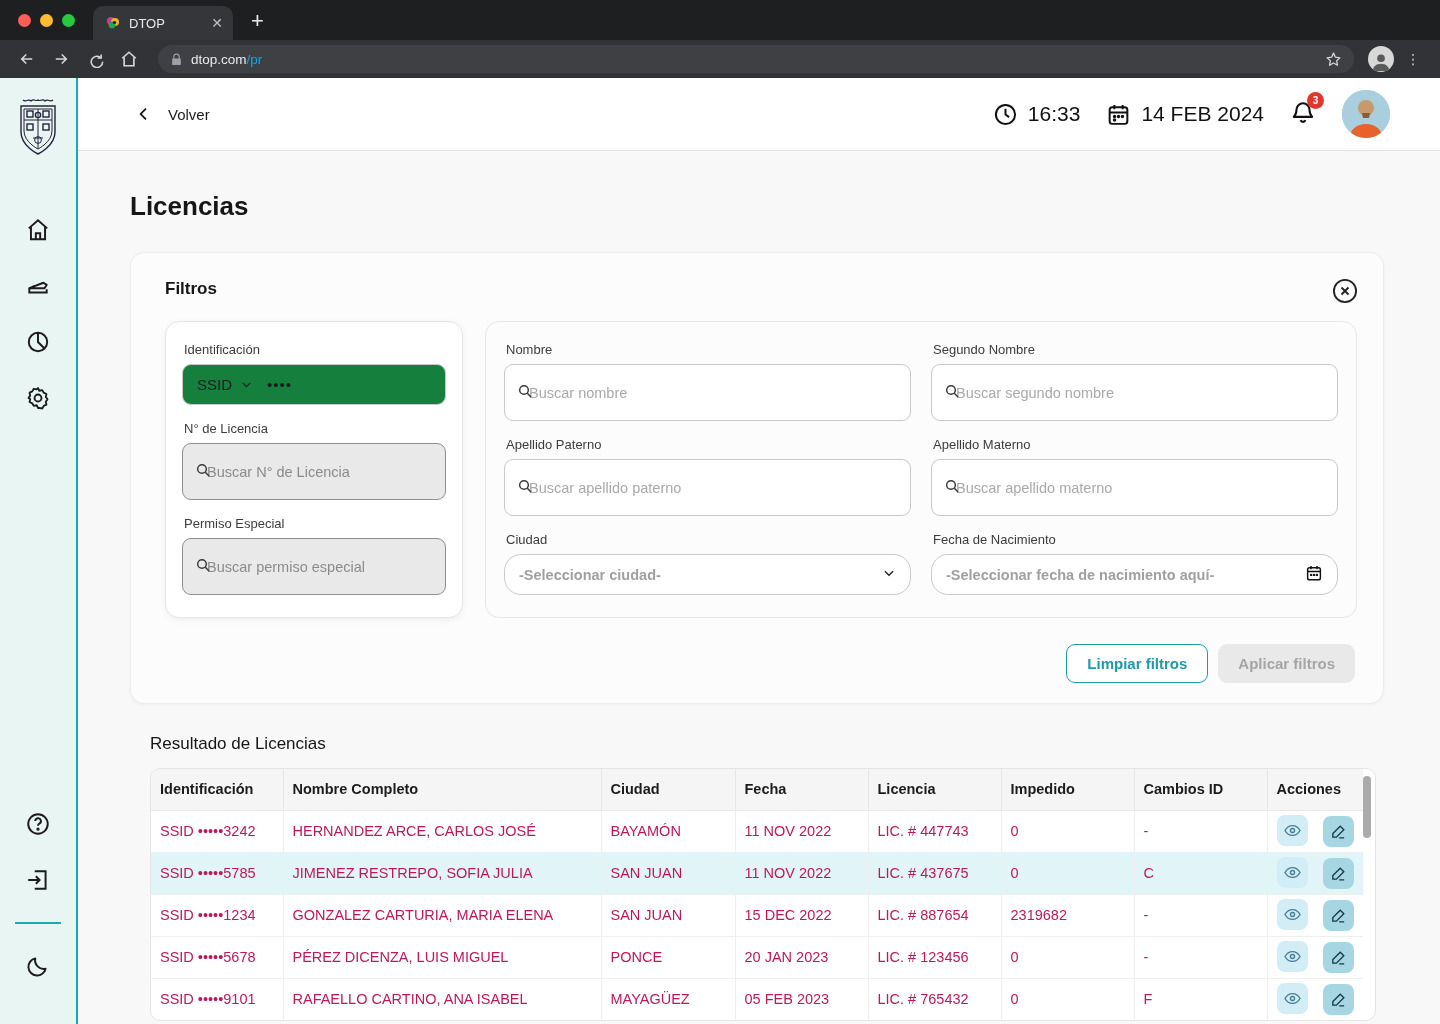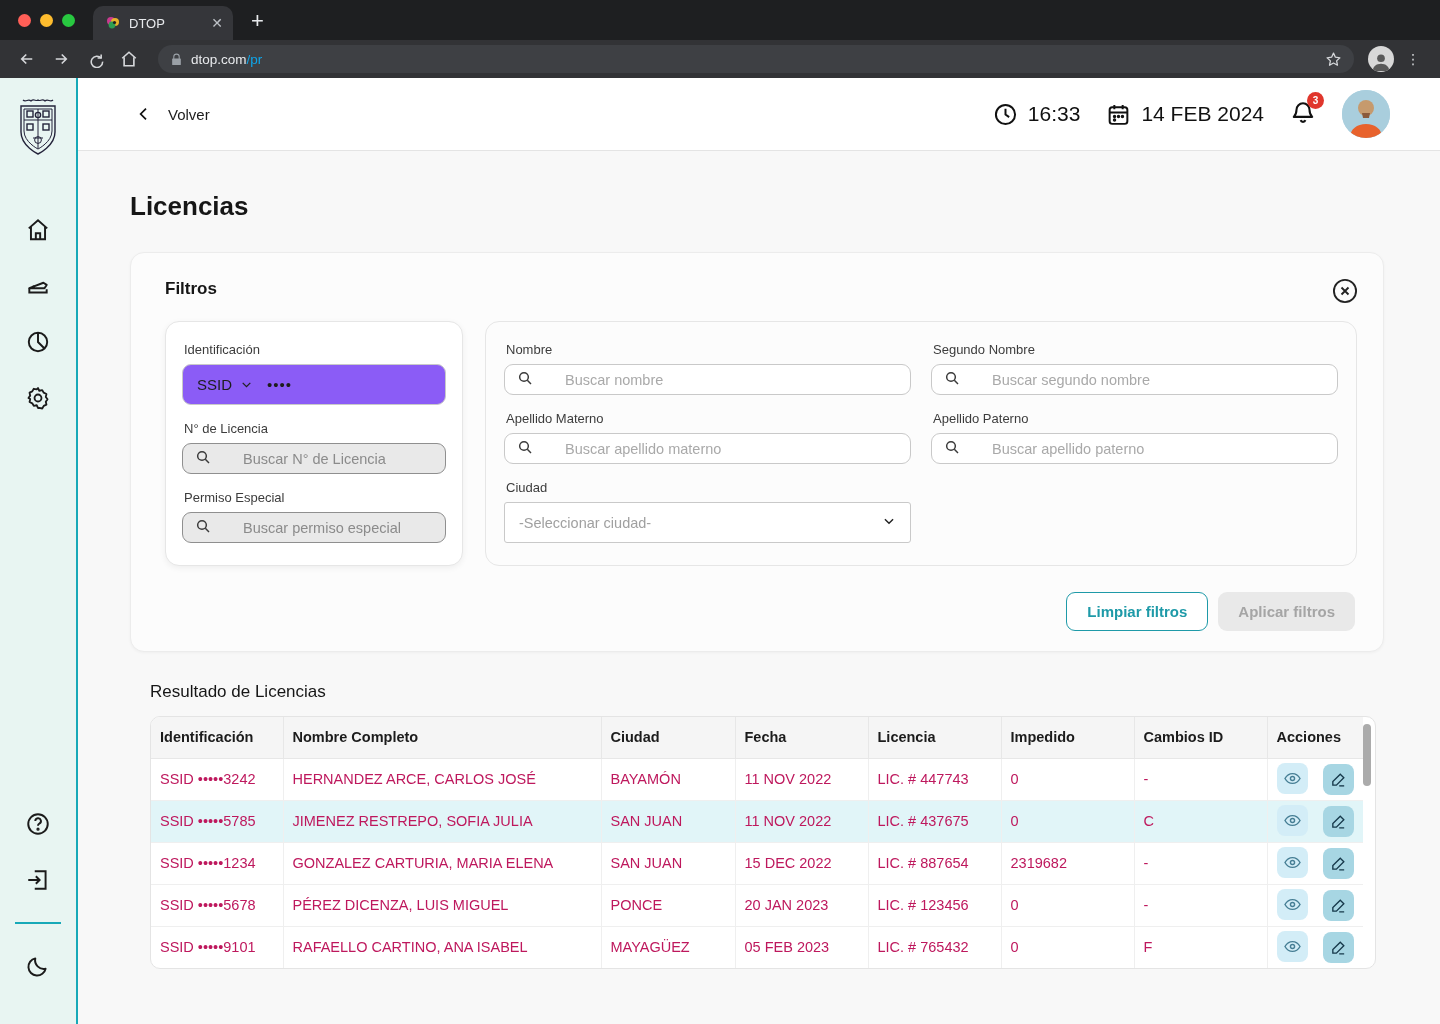--- a/index.html
+++ b/index.html
@@ -47,28 +47,28 @@
   
   .filters-card { background:#fcfcfc; border:1px solid #ececec; border-radius:14px; box-shadow:0 1px 3px rgba(0,0,0,0.04); padding:26px 26px 20px 34px; position:relative; }
   .filters-title { font-size:17px; font-weight:bold; color:#161616; }
   .filters-close { position:absolute; top:24px; right:24px; width:28px; height:28px; cursor:pointer; color:#222; }
   .filters-body { display:flex; gap:22px; margin-top:22px; }
   .sub-card { background:#ffffff; border:1px solid #e6e6e6; border-radius:14px; box-shadow:0 2px 6px rgba(0,0,0,0.06); width:298px; padding:4px 16px 20px; }
   .right-panel { flex:1; border:1px solid #e6e6e6; border-radius:14px; padding:4px 18px 22px; display:grid; grid-template-columns:1fr 1fr; column-gap:20px; }
   .field-label { display:block; font-size:13px; color:#3c3c3c; margin:16px 0 7px 2px; }
   .input-wrap { position:relative; }
   .input-wrap .s-ico { position:absolute; left:13px; top:50%; transform:translateY(-50%); color:#3a3a3a; pointer-events:none; }
-  .txt { width:100%; height:31px; border:1px solid #c9c9c9; border-radius:9px; background:#fff; font-size:14.5px; color:#222; padding:0 12px 0 60px; font-family:"Liberation Sans", sans-serif; outline:none; }
+  .txt { width:100%; height:57px; border:1px solid #c9c9c9; border-radius:9px; background:#fff; font-size:14.5px; color:#222; padding:0 12px 0 24px; font-family:"Liberation Sans", sans-serif; outline:none; }
   .txt::placeholder { color:#a9a9a9; }
   .txt:disabled { background:#e9e9e9; border:1.5px solid #8f8f8f; }
   .txt:disabled::placeholder { color:#8b8b8b; }
-  .combo { width:100%; height:41px; border:1px solid #c9c9c9; border-radius:3px; background:#fff; display:flex; align-items:center; padding:4px 14px; cursor:pointer; }
+  .combo { width:100%; height:41px; border:1px solid #c9c9c9; border-radius:17px; background:#fff; display:flex; align-items:center; padding:4px 14px; cursor:pointer;font-weight:bold; }
   .combo .ph { font-size:14.5px; color:#a0a0a0; flex:1; }
   .combo .end-ico { color:#222; }
-  .id-field { width:100%; height:41px; border:1px solid #c9c9c9; border-radius:9px; background:#8b5cf6; display:flex; align-items:center; padding:0 14px; gap:8px; cursor:pointer; }
+  .id-field { width:100%; height:41px; border:1px solid #c9c9c9; border-radius:9px; background:#15803d; display:flex; align-items:center; padding:0 14px; gap:8px; cursor:pointer; }
   .id-type { font-size:15px; color:#1d1d1d; }
   .id-mask { font-size:15px; color:#1d1d1d; letter-spacing:1px; margin-left:6px; }
   .filters-actions { display:flex; justify-content:flex-end; gap:10px; margin-top:26px; padding-right:2px; }
   .btn { height:39px; border-radius:9px; font-size:15px; font-weight:bold; padding:0 20px; font-family:"Liberation Sans", sans-serif; cursor:pointer; }
   .btn-outline { background:#fff; color:#1e9aa8; border:1.5px solid #1e9aa8; }
   .btn-disabled { background:#e9e9e9; color:#a5a5a5; border:none; cursor:default; }
 
   
   .results-title { font-size:17px; font-weight:normal; color:#161616; margin:30px 0 14px 20px; }
   .table-card { position:relative; margin-left:20px; width:1226px; background:#fff; border:1px solid #e4e4e4; border-radius:10px; overflow:hidden; }
@@ -321,45 +321,58 @@
               <label class="field-label">Segundo Nombre</label>
               <div class="input-wrap">
                 <span class="s-ico"><svg width="16" height="16" viewBox="0 0 24 24" fill="none" stroke="currentColor" stroke-width="2.2">
                       <circle cx="10.5" cy="10.5" r="6.5"></circle>
                       <path d="M15.5 15.5L21 21"></path>
                     </svg></span>
                 <input class="txt" placeholder="Buscar segundo nombre" style="">
               </div>
             </div>
             <div>
+              <label class="field-label">Apellido Paterno</label>
+              <div class="input-wrap">
+                <span class="s-ico"><svg width="16" height="16" viewBox="0 0 24 24" fill="none" stroke="currentColor" stroke-width="2.2">
+                      <circle cx="10.5" cy="10.5" r="6.5"></circle>
+                      <path d="M15.5 15.5L21 21"></path>
+                    </svg></span>
+                <input class="txt" placeholder="Buscar apellido paterno" style="">
+              </div>
+            </div>
+            <div>
               <label class="field-label">Apellido Materno</label>
               <div class="input-wrap">
                 <span class="s-ico"><svg width="16" height="16" viewBox="0 0 24 24" fill="none" stroke="currentColor" stroke-width="2.2">
                       <circle cx="10.5" cy="10.5" r="6.5"></circle>
                       <path d="M15.5 15.5L21 21"></path>
                     </svg></span>
                 <input class="txt" placeholder="Buscar apellido materno" style="">
               </div>
             </div>
             <div>
-              <label class="field-label">Apellido Paterno</label>
-              <div class="input-wrap">
-                <span class="s-ico"><svg width="16" height="16" viewBox="0 0 24 24" fill="none" stroke="currentColor" stroke-width="2.2">
-                      <circle cx="10.5" cy="10.5" r="6.5"></circle>
-                      <path d="M15.5 15.5L21 21"></path>
-                    </svg></span>
-                <input class="txt" placeholder="Buscar apellido paterno" style="">
-              </div>
-            </div>
-            <div>
               <label class="field-label">Ciudad</label>
               <div class="combo">
                 <span class="ph">-Seleccionar ciudad-</span>
                 <span class="end-ico"><svg width="14" height="14" viewBox="0 0 24 24" fill="none" stroke="currentColor" stroke-width="2.4">
                       <path d="M5 9l7 7 7-7"></path>
+                    </svg></span>
+              </div>
+            </div>
+            <div>
+              <label class="field-label">Fecha de Nacimiento</label>
+              <div class="combo">
+                <span class="ph">-Seleccionar fecha de nacimiento aquí-</span>
+                <span class="end-ico"><svg width="18" height="18" viewBox="0 0 24 24" fill="none" stroke="#111" stroke-width="1.9">
+                      <rect x="3.5" y="5" width="17" height="16" rx="2.5"></rect>
+                      <path d="M3.5 10h17M8 2.8V7M16 2.8V7"></path>
+                      <circle cx="8.2" cy="14.5" r="0.7" fill="#111"></circle>
+                      <circle cx="12" cy="14.5" r="0.7" fill="#111"></circle>
+                      <circle cx="15.8" cy="14.5" r="0.7" fill="#111"></circle>
                     </svg></span>
               </div>
             </div>
           </div>
         </div>
 
         <div class="filters-actions">
           <button class="btn btn-outline">Limpiar filtros</button>
           <button class="btn btn-disabled">Aplicar filtros</button>
         </div>

